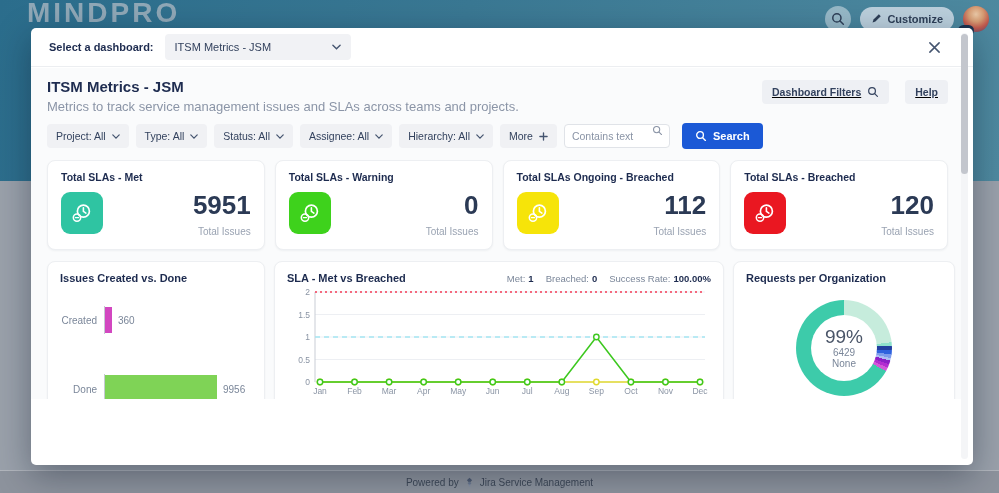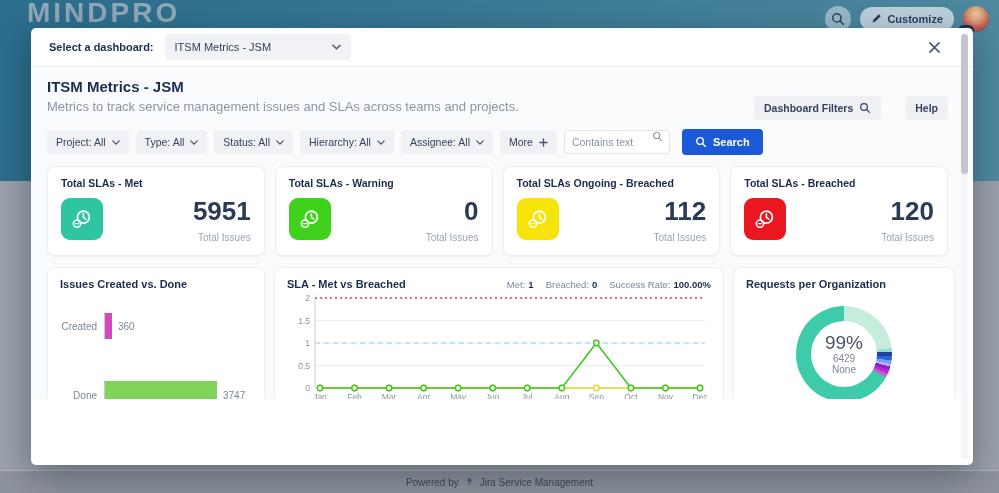--- a/index.html
+++ b/index.html
@@ -37,21 +37,21 @@
     color:#33425e; cursor:pointer; }
   .close-x { margin-left:auto; margin-right:14px; background:none; border:none; color:#44546f;
     cursor:pointer; display:flex; }
 
   .content { position:absolute; top:40px; left:0; right:9px; height:331px; background:#fafbfc;
     overflow:hidden; padding:10px 16px 0 16px; }
 
   .head-row { display:flex; justify-content:space-between; align-items:flex-start; }
   .page-title { font-size:15px; font-weight:bold; color:#1e2c50; }
   .page-subtitle { font-size:13px; color:#8b95a7; margin-top:4px; }
-  .head-actions { display:flex; gap:24px; margin-top:18px; }
+  .head-actions { display:flex; gap:16px; margin-top:2px;text-decoration:underline; }
   .soft-btn { height:24px; background:#eef0f4; border:none; border-radius:4px; color:#33425e;
     font-size:10.5px; font-weight:bold; display:flex; align-items:center; gap:6px; padding:0 10px;
     cursor:pointer; font-family:inherit; }
 
   .filter-row { display:flex; align-items:center; gap:7px; margin-top:9px; }
   .pill { height:24px; background:#f0f1f4; border-radius:4px; padding:0 9px; font-size:10.5px;
     color:#33425e; display:flex; align-items:center; gap:6px; cursor:pointer; white-space:nowrap; }
   .contains-box { height:24px; background:#fff; border:1px solid #e0e3e8; border-radius:4px;
     display:flex; padding:0 7px; width:106px; gap:4px; }
   .contains-box input { border:none; outline:none; width:76px; font-size:10.5px; color:#33425e;
@@ -204,29 +204,29 @@
           </div>
           <div class="pill">
             <span>Status: All</span>
             <span style="display:flex;">
               <svg width="8" height="5" viewBox="0 0 10 6">
                 <path d="M1 1l4 4 4-4" fill="none" stroke="#44546f" stroke-width="1.5" stroke-linecap="round"></path>
               </svg>
             </span>
           </div>
           <div class="pill">
-            <span>Hierarchy: All</span>
+            <span>Assignee: All</span>
             <span style="display:flex;">
               <svg width="8" height="5" viewBox="0 0 10 6">
                 <path d="M1 1l4 4 4-4" fill="none" stroke="#44546f" stroke-width="1.5" stroke-linecap="round"></path>
               </svg>
             </span>
           </div>
           <div class="pill">
-            <span>Assignee: All</span>
+            <span>Hierarchy: All</span>
             <span style="display:flex;">
               <svg width="8" height="5" viewBox="0 0 10 6">
                 <path d="M1 1l4 4 4-4" fill="none" stroke="#44546f" stroke-width="1.5" stroke-linecap="round"></path>
               </svg>
             </span>
           </div>
           <div class="pill">
             <span>More</span>
             <svg width="9" height="9" viewBox="0 0 10 10">
               <path d="M5 1v8M1 5h8" stroke="#44546f" stroke-width="1.5" stroke-linecap="round"></path>
@@ -332,21 +332,21 @@
                 <span class="bar-label">Created</span>
                 <span class="bar-track">
                   <span class="bar-fill" style="width:7px;background:#d247c0;"></span>
                   <span class="bar-value">360</span>
                 </span>
               </div>
               <div class="bar-row" style="margin-top: 40px;">
                 <span class="bar-label">Done</span>
                 <span class="bar-track">
                   <span class="bar-fill" style="width:112px;background:#7fd356;height:28px;"></span>
-                  <span class="bar-value">3747</span>
+                  <span class="bar-value">9956</span>
                 </span>
               </div>
             </div>
         </div>
 
         <div class="chart-card">
           <div class="line-head">
             <div class="chart-title">SLA - Met vs Breached</div>
             <div class="line-stats" id="lineStats">
                 <span>Met:<b>1</b></span>

